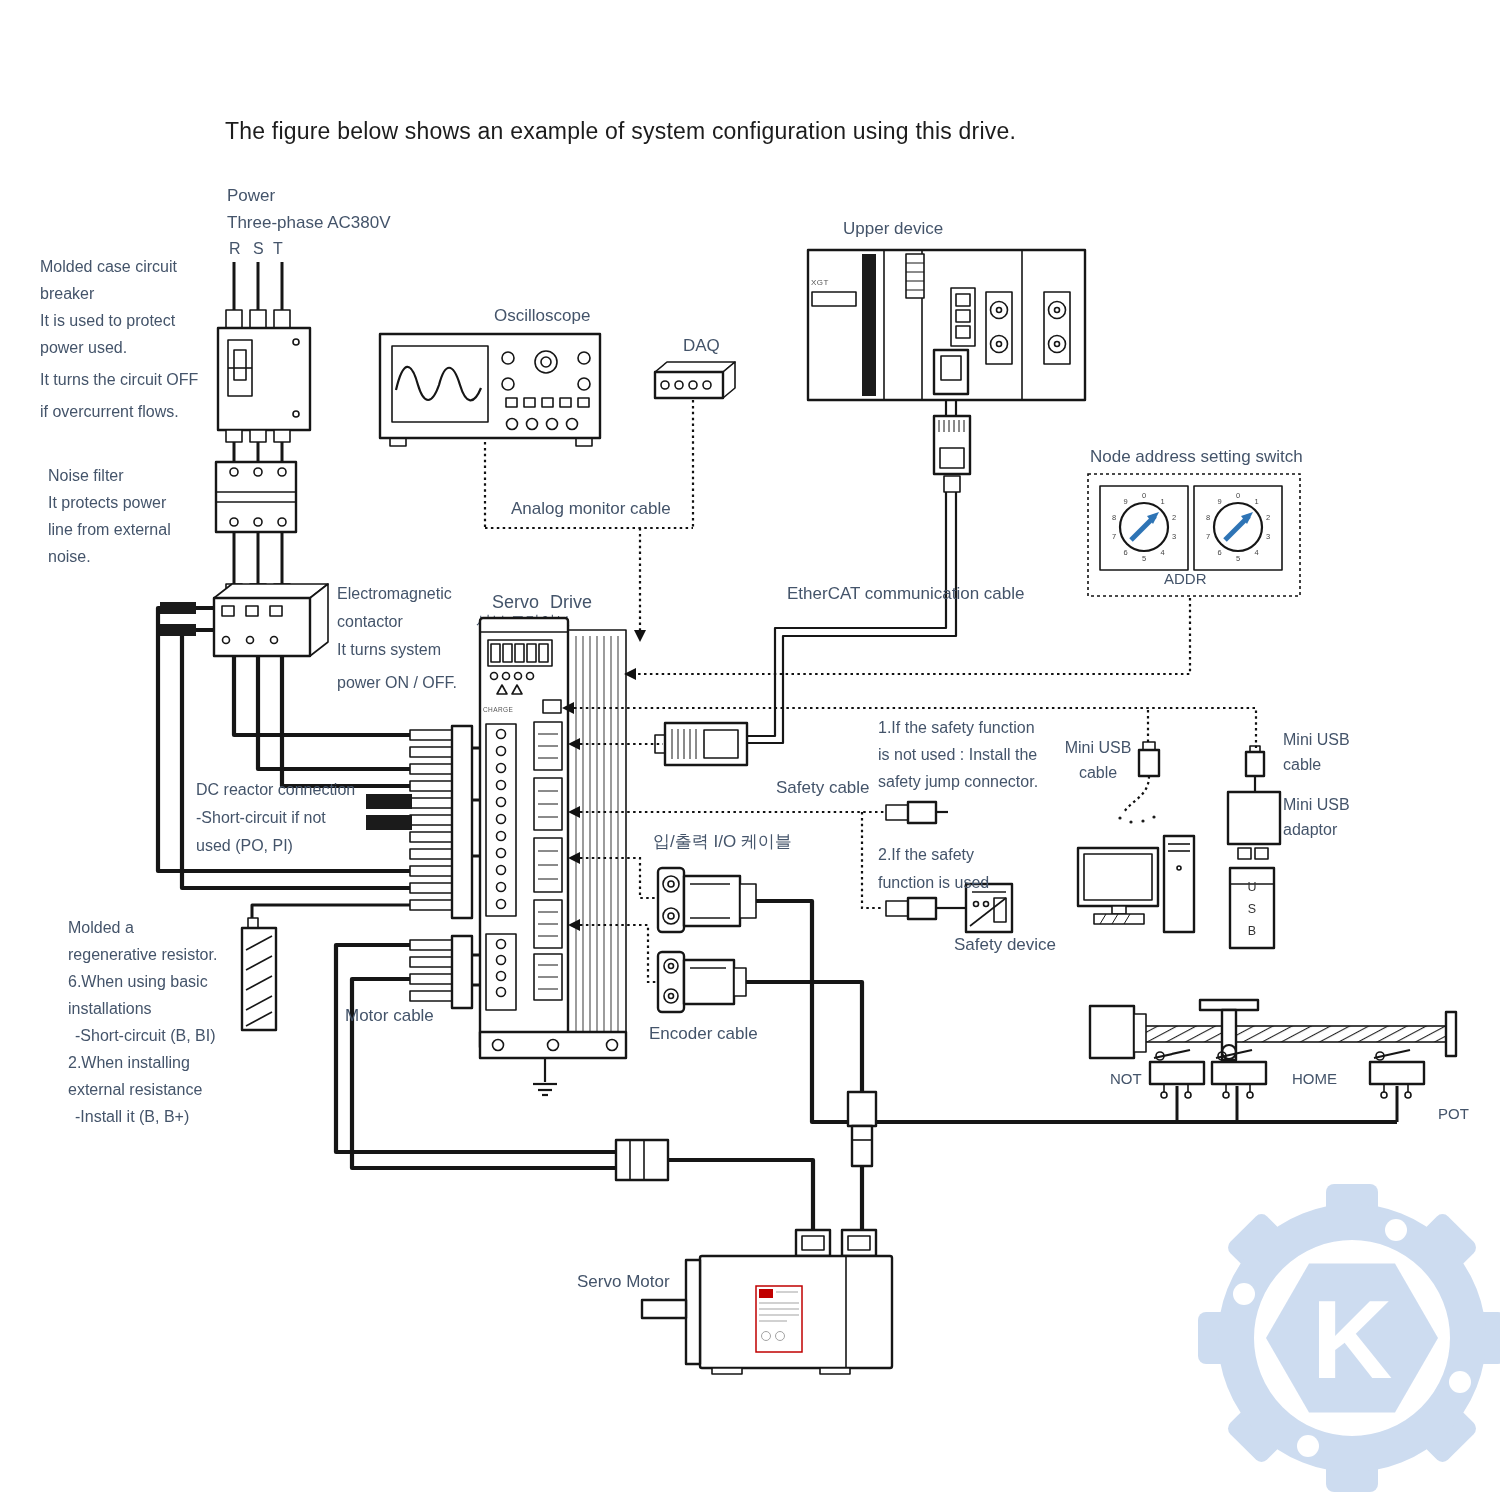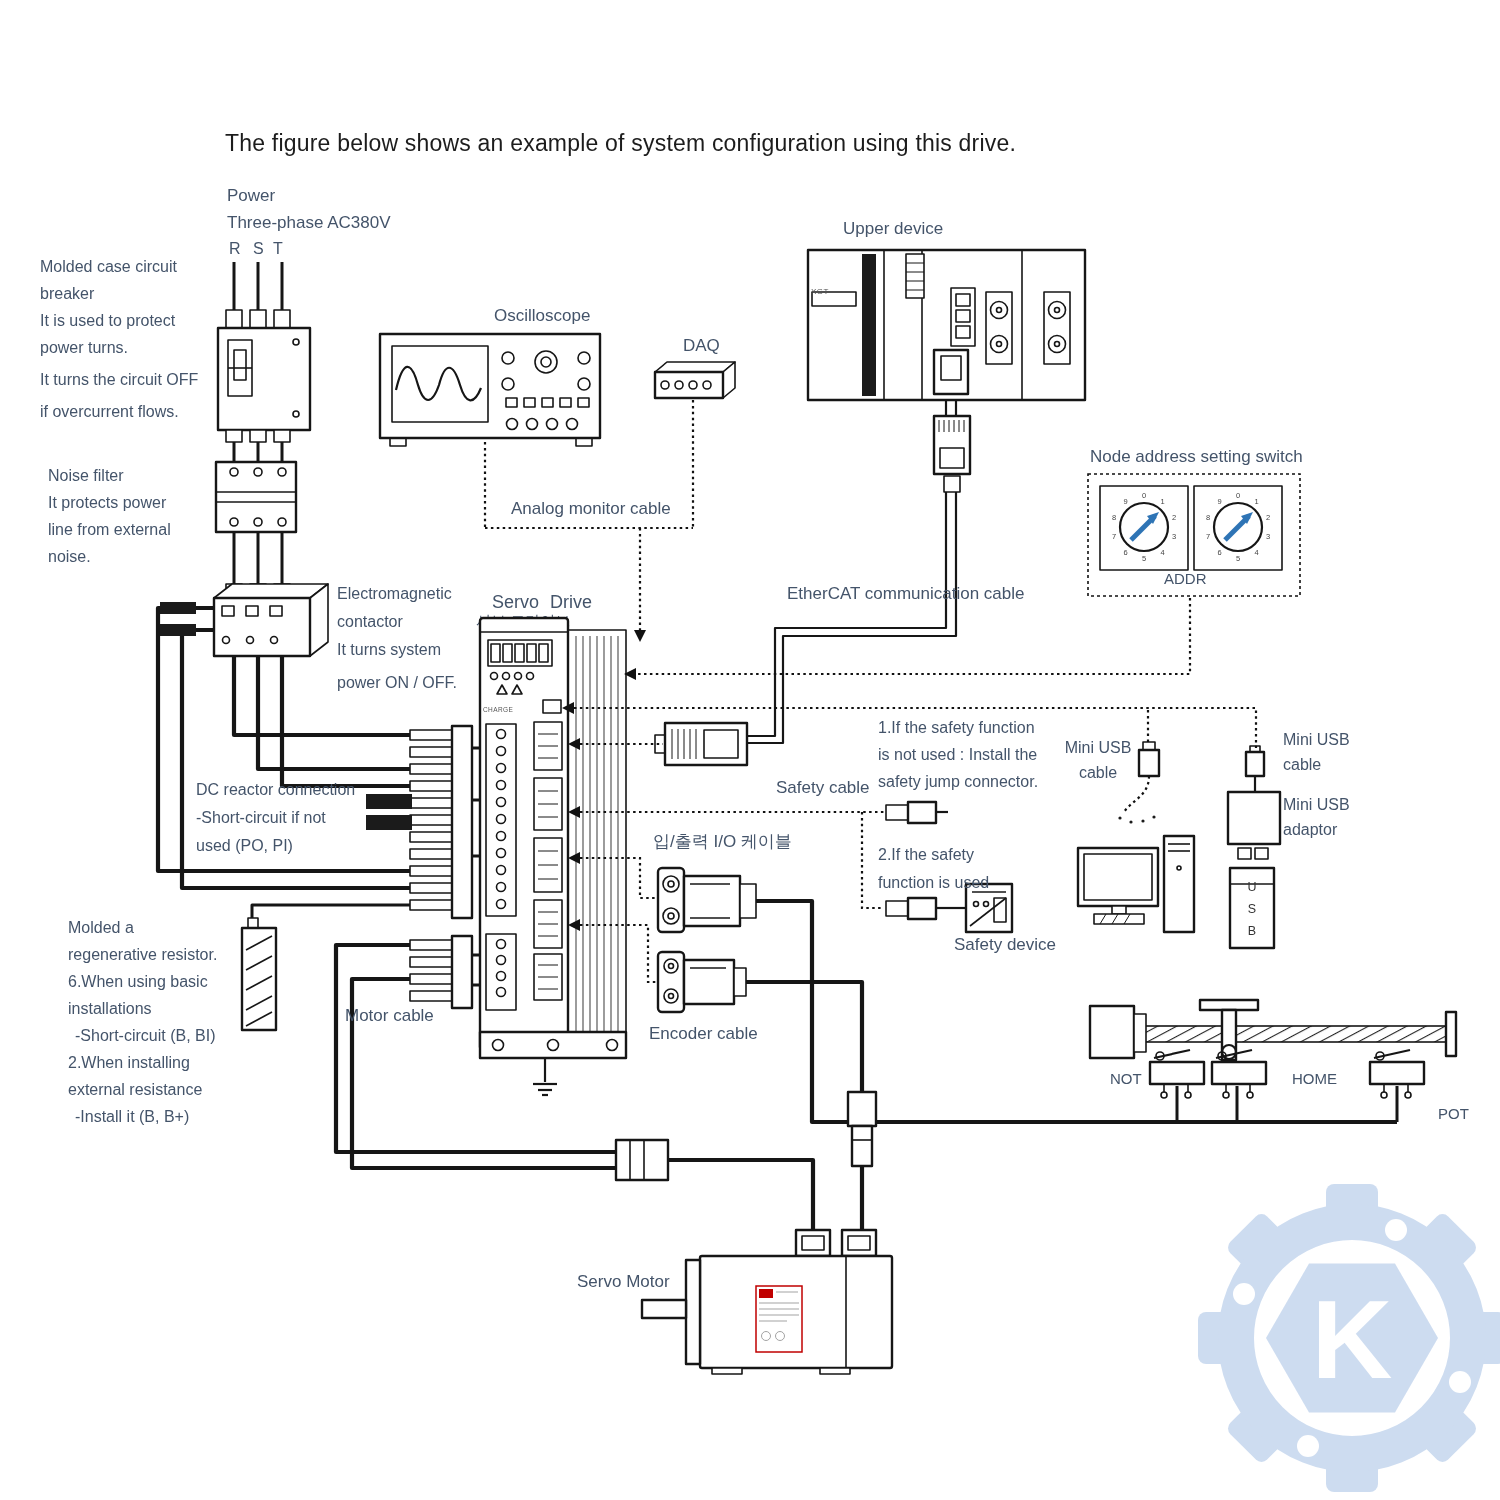--- a/index.html
+++ b/index.html
@@ -5,21 +5,21 @@
   * { margin:0; padding:0; box-sizing:border-box; }
   html,body { background:#fff; }
   body { width:1500px; height:1500px; font-family:"Liberation Sans", sans-serif; }
   #scene { position:relative; width:1500px; height:1500px; background:#fff; overflow:hidden; }
   #scene svg.base { position:absolute; left:0; top:0; z-index:1; }
   .lbl { position:absolute; z-index:2; color:var(--label,#44546a); font-size:17px; white-space:nowrap; }
   .under { z-index:0; }
   .note div { line-height:27px; }
   .lh25 div { line-height:25px; }
   .lh28 div { line-height:28px; }
-  .ttl { font-size:23px; color:#1c1c1c; letter-spacing:.2px;margin-top:12px; }
+  .ttl { font-size:23px; color:#1c1c1c; letter-spacing:.2px; }
   .fs15 { font-size:15px; }
   .fs16 { font-size:16px; }
   .fs18 { font-size:18px; word-spacing:6px;text-align:right; }
   .tiny { font-size:8px; color:#555; letter-spacing:.5px; }
   .micro { font-size:6.5px; color:#555; letter-spacing:.4px; }
   .ctr { text-align:center; }
   .usbv div { line-height:22px; font-size:12.5px; color:#333; text-align:center; }
   .indent { padding-left:7px; }
   .gap { margin-top:5px; }
 
@@ -59,21 +59,21 @@
     <div>Three-phase AC380V</div>
   </div>
   <div class="lbl fs16" style="left:229px; top:240px;">R</div>
   <div class="lbl fs16" style="left:253px; top:240px;">S</div>
   <div class="lbl fs16" style="left:273px; top:240px;">T</div>
 
   <div class="lbl note fs16" style="left:40px; top:253px;">
     <div>Molded case circuit</div>
     <div>breaker</div>
     <div>It is used to protect</div>
-    <div>power turns.</div>
+    <div>power used.</div>
     <div class="gap">It turns the circuit OFF</div>
     <div class="gap">if overcurrent flows.</div>
   </div>
 
   <div class="lbl note fs16" style="left:48px; top:462px;">
     <div>Noise filter</div>
     <div>It protects power</div>
     <div>line from external</div>
     <div>noise.</div>
   </div>
@@ -81,21 +81,21 @@
   <div class="lbl note lh28 fs16" style="left:337px; top:580px;">
     <div>Electromagnetic</div>
     <div>contactor</div>
     <div>It turns system</div>
     <div class="gap">power ON / OFF.</div>
   </div>
 
   <div class="lbl" style="left:494px; top:306px;">Oscilloscope</div>
   <div class="lbl" style="left:683px; top:336px;">DAQ</div>
   <div class="lbl" style="left:843px; top:219px;">Upper device</div>
-  <div class="lbl tiny" style="left:811px; top:278px;margin-top:9px;">XGT</div>
+  <div class="lbl tiny" style="left:811px; top:278px;">XGT</div>
 
   <div class="lbl" style="left:511px; top:499px;">Analog monitor cable</div>
   <div class="lbl" style="left:1090px; top:447px;">Node address setting switch</div>
   <div class="lbl fs15" style="left:1164px; top:570px;">ADDR</div>
   <div class="lbl" style="left:787px; top:584px;">EtherCAT communication cable</div>
 
   <div class="lbl fs18" style="left:492px; top:592px;">Servo Drive</div>
   <div class="lbl fs15 under" style="left:476px; top:612px;">서보 드라이브</div>
   <div class="lbl micro" style="left:483px; top:706px;">CHARGE</div>
 

